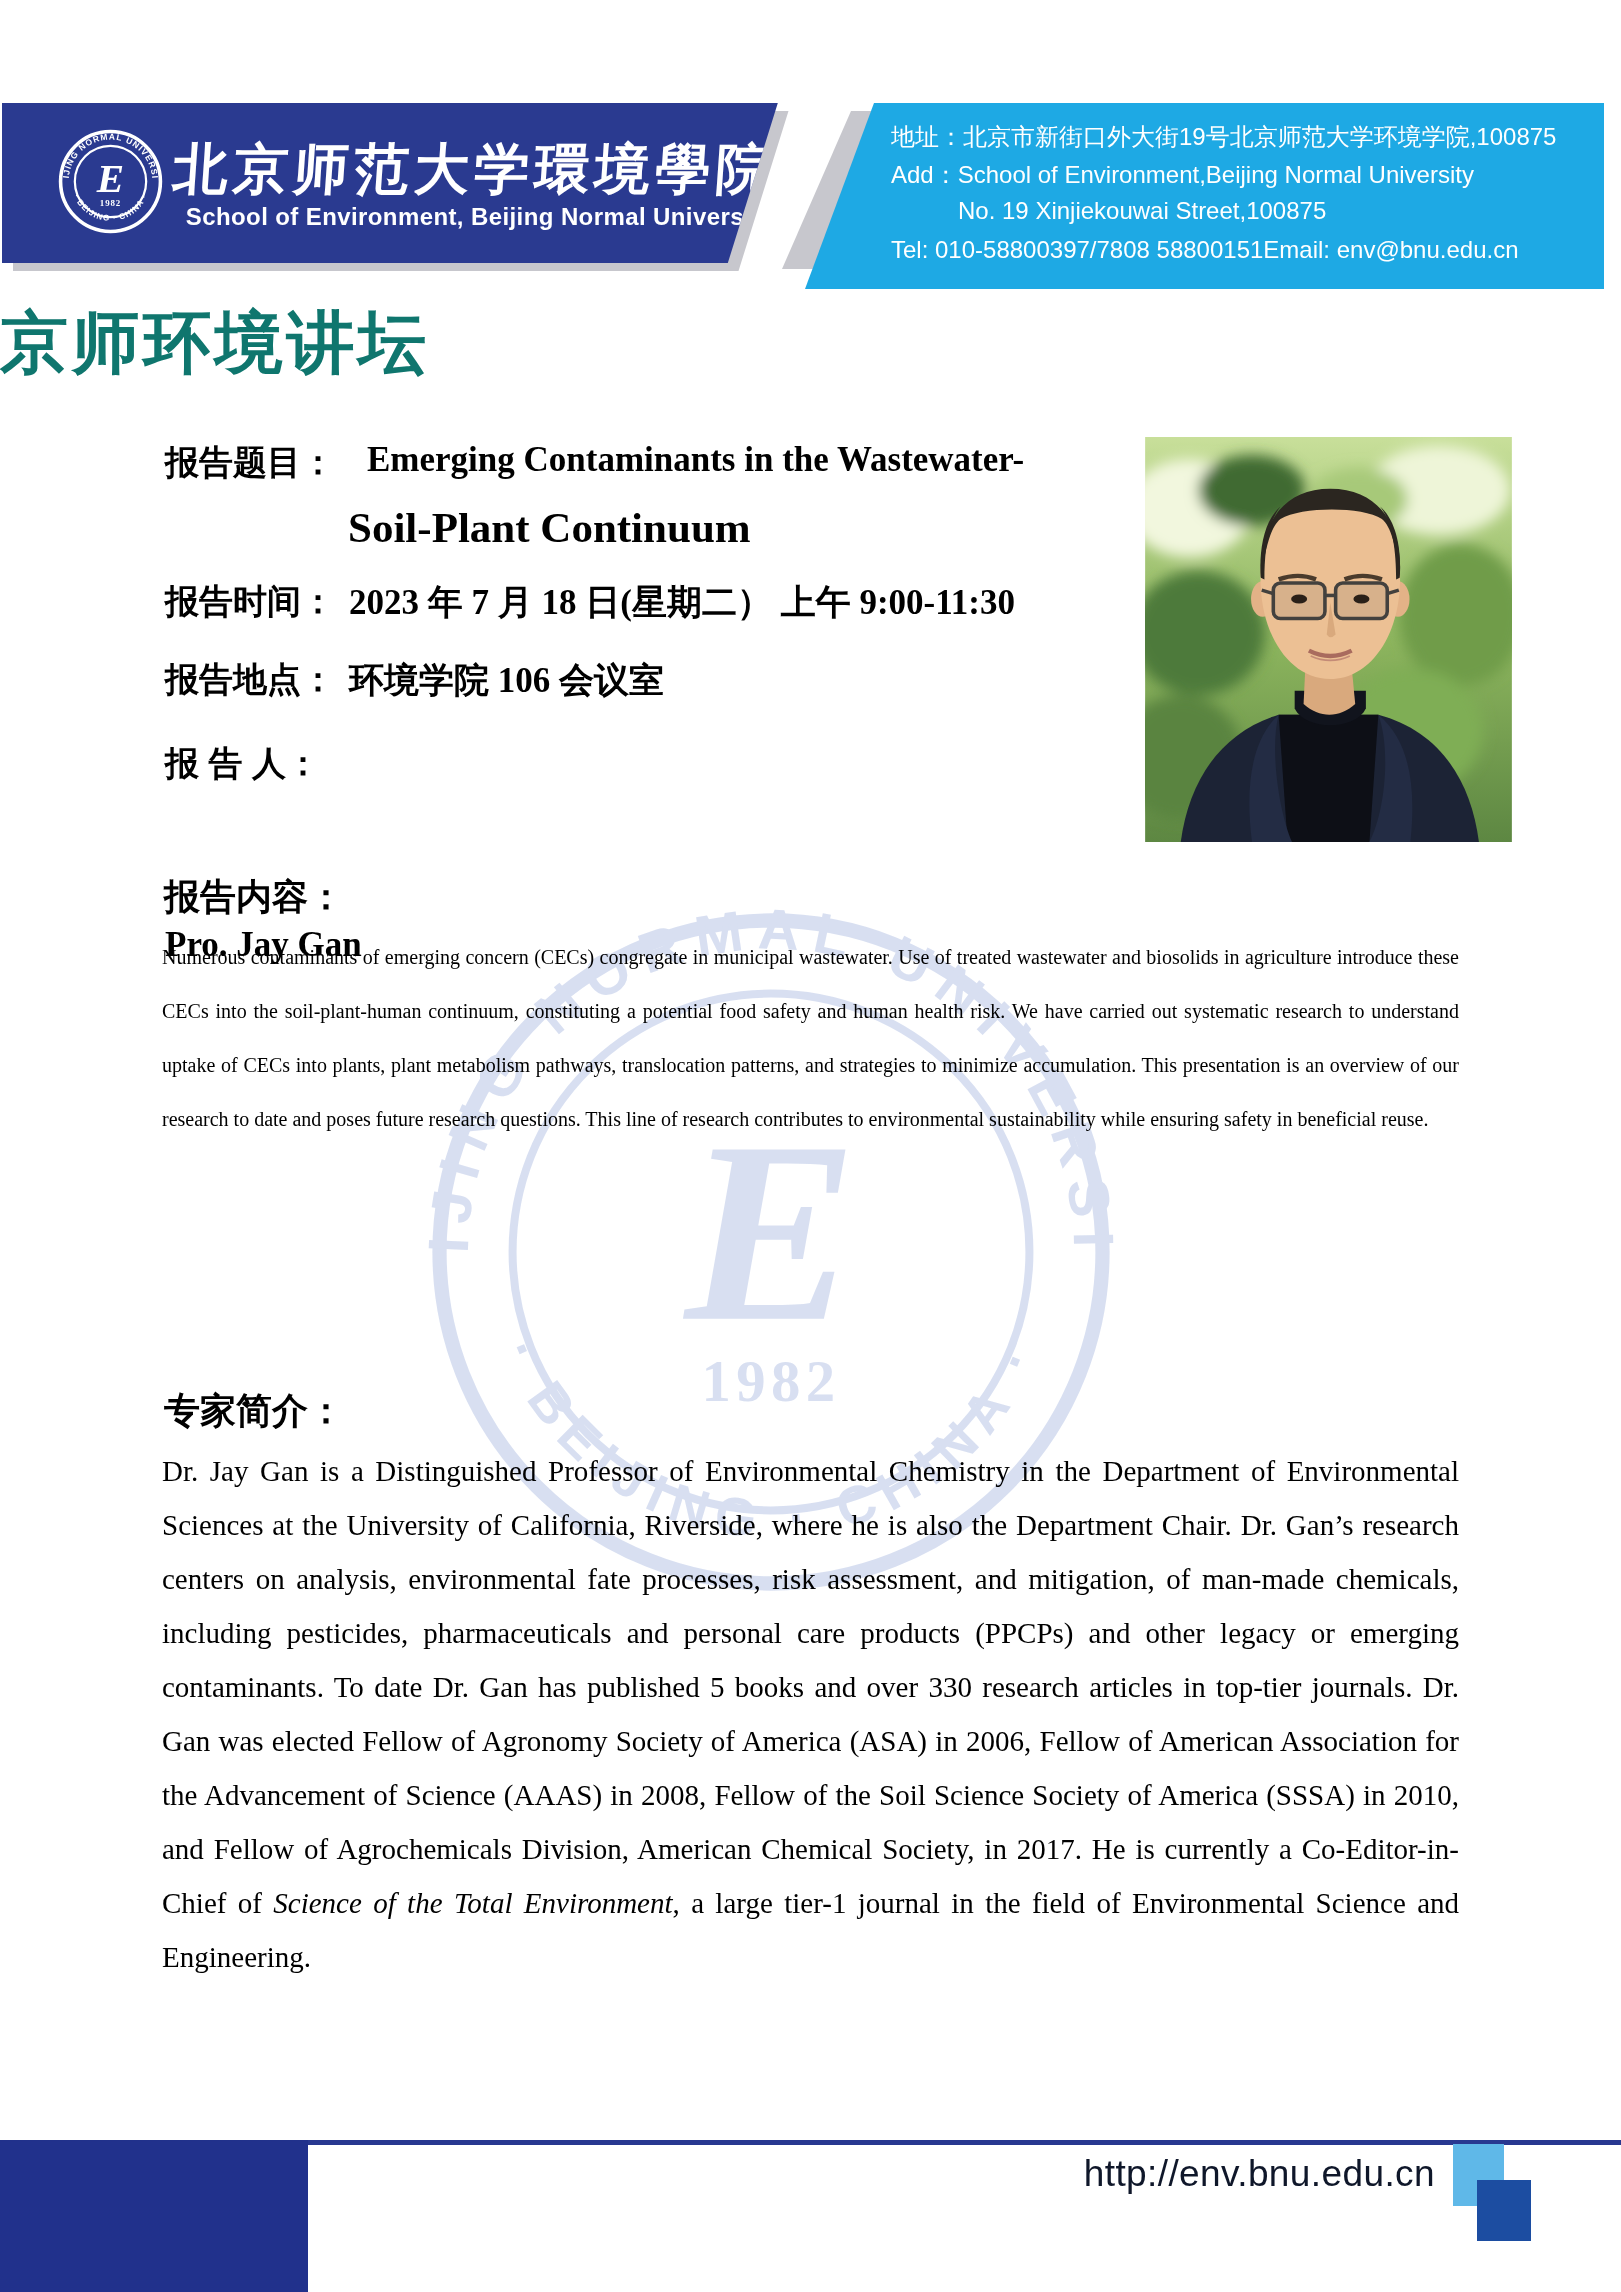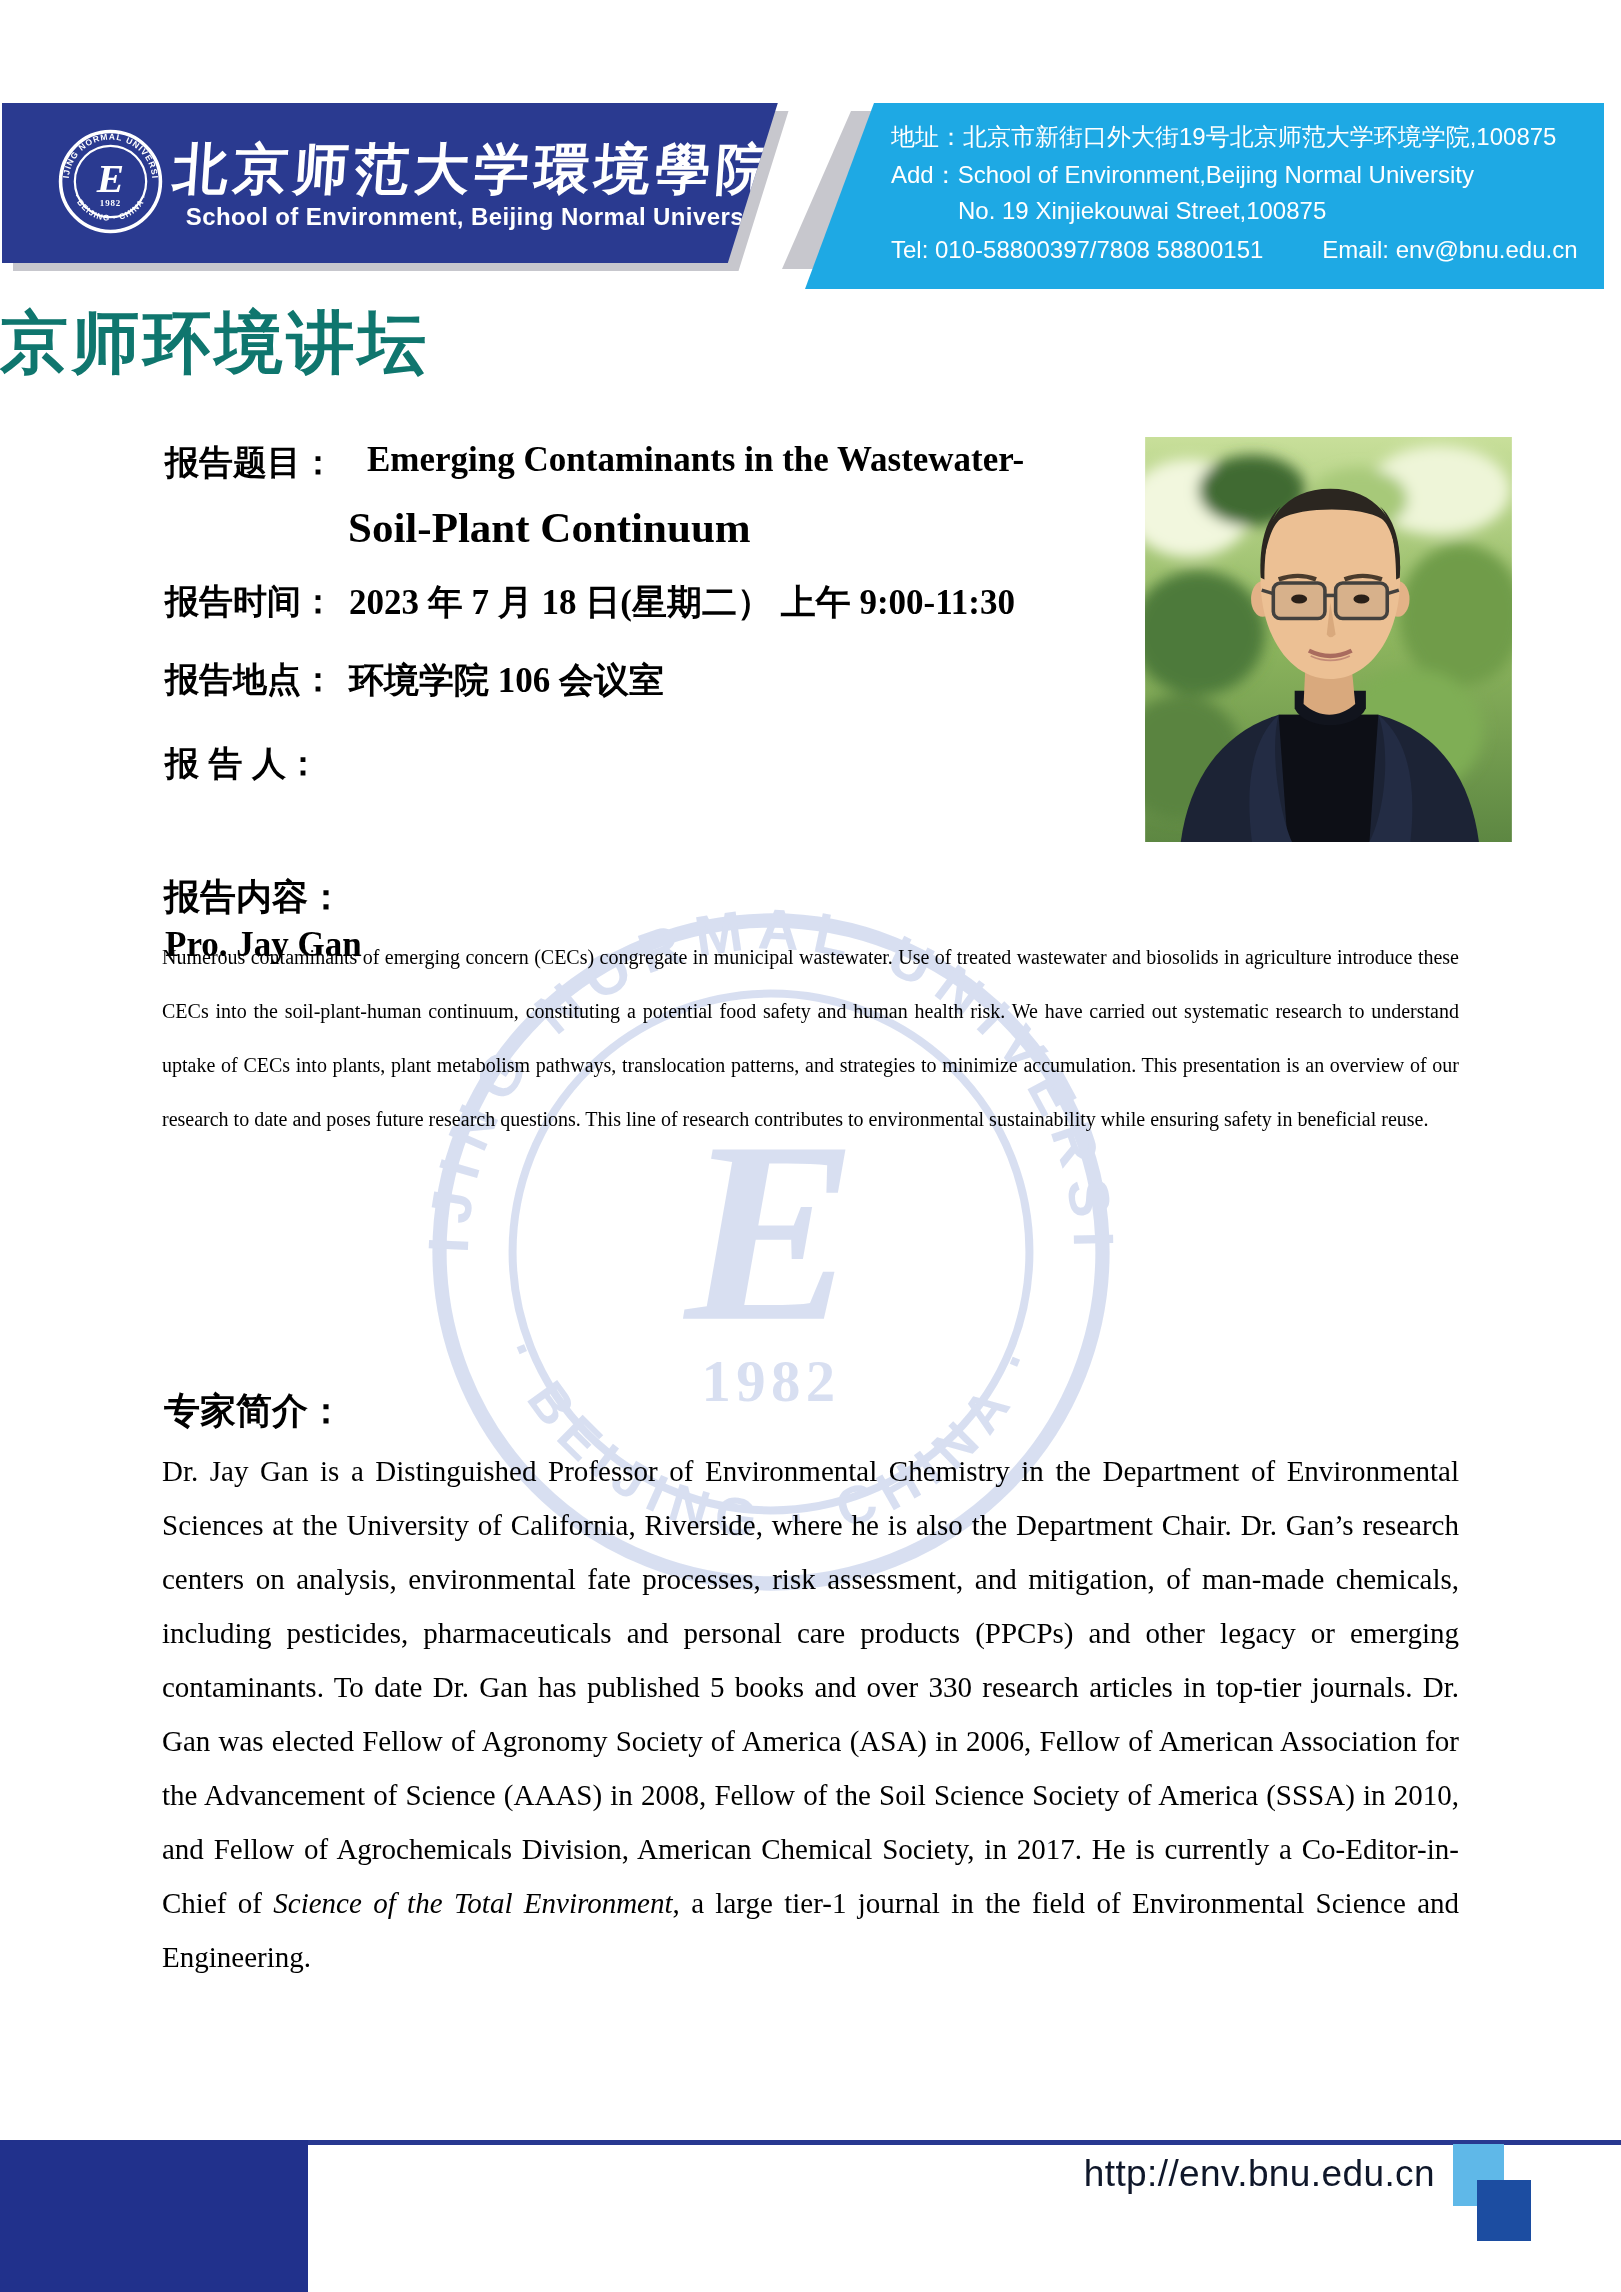--- a/index.html
+++ b/index.html
@@ -39,21 +39,21 @@
   .hdr-right{
     position:absolute;left:805px;top:103px;width:799px;height:186px;
     background:#1ea9e4;
     clip-path:polygon(69px 0,100% 0,100% 100%,0 100%);
     font-family:"Liberation Sans","DejaVu Sans",sans-serif;color:#fff;
   }
   .hdr-right .l{position:absolute;left:86px;white-space:nowrap;font-size:24px;font-weight:400;}
   .hdr-right .l1{top:18px;}
   .hdr-right .l2{top:56px;}
   .hdr-right .l3{top:94px;left:153px;}
-  .hdr-right .l4{top:133px;display:flex;gap:59px;}
+  .hdr-right .l4{top:133px;display:flex;}
   
   .forum-title{
     position:absolute;left:0;top:298px;width:100%;text-align:left;
     font-family:"Liberation Sans","DejaVu Sans",sans-serif;
     font-size:68px;font-weight:800;color:#0f766e;letter-spacing:3.6px;
   }
   
   .row{position:absolute;left:165px;display:flex;align-items:flex-start;white-space:nowrap;}
   .row .lab{
     font-family:"Liberation Sans","DejaVu Sans",sans-serif;

